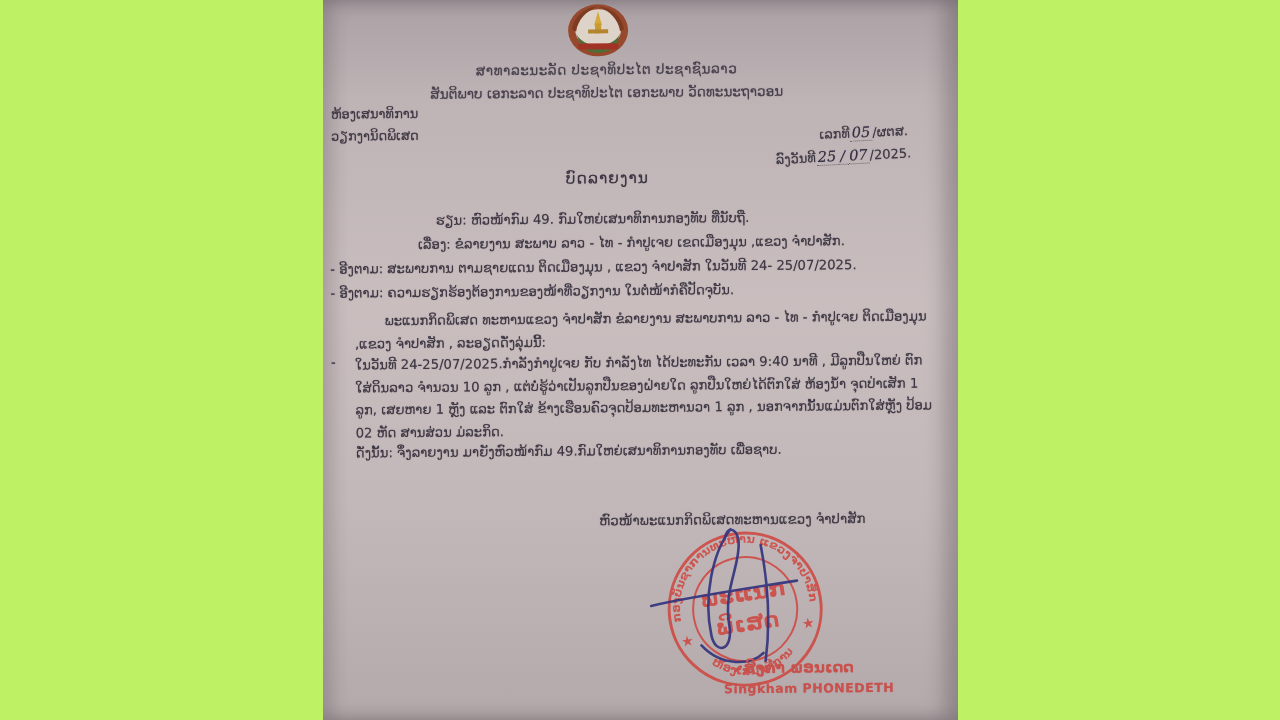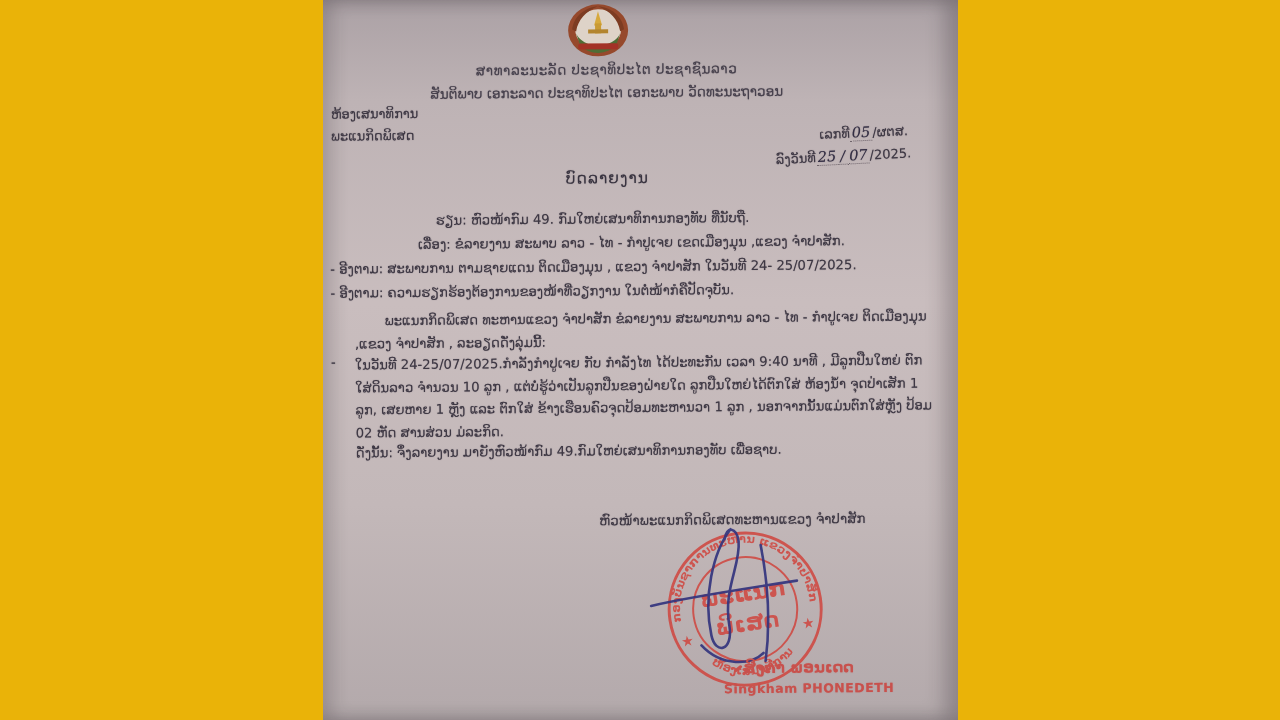--- a/index.html
+++ b/index.html
@@ -1,18 +1,18 @@
 <!DOCTYPE html>
 <html><head>
 <meta charset="utf-8">
 <style>
   html,body{margin:0;padding:0;}
   body{width:1280px;height:720px;background:#000;position:relative;overflow:hidden;
        font-family:"DejaVu Sans","Liberation Sans",sans-serif;}
-  .stage{position:absolute;left:0;top:0;width:1280px;height:720px;background:#eab308;text-decoration:underline;}
+  .stage{position:absolute;left:0;top:0;width:1280px;height:720px;background:#bef264;text-decoration:underline;}
   .paper{position:absolute;left:323px;top:0;width:635px;height:720px;
          background:linear-gradient(180deg,#aba1a5 0%,#beb3b5 14%,#c9bdbe 42%,#c3b8b9 70%,#b3a9ab 100%);
          box-shadow:inset -14px 0 18px rgba(40,32,38,.25), inset 10px 0 16px rgba(40,32,38,.18);
          overflow:hidden;}
   .content{position:absolute;left:0;top:0;width:635px;height:720px;transform:rotate(-0.5deg);
            color:#3e3844;}
   .t{position:absolute;white-space:nowrap;font-size:13.2px;
      text-shadow:0 0 1px rgba(62,54,68,.55);}
   .wrap{white-space:normal;}
   .center{text-align:center;}
@@ -62,21 +62,21 @@
         <rect x="29" y="20" width="6" height="10" fill="#c99a33"></rect>
         <path d="M22,26 h20 v4 h-20 z" fill="#b3852e"></path>
         <path d="M6,26 C8,12 20,4 32,3 C20,8 12,16 10,28 Z" fill="#7d3c22"></path>
         <path d="M58,26 C56,12 44,4 32,3 C44,8 52,16 54,28 Z" fill="#7d3c22"></path>
       </svg>
 
       <div class="t hdr1 center">ສາທາລະນະລັດ ປະຊາທິປະໄຕ ປະຊາຊົນລາວ</div>
       <div class="t hdr2 center">ສັນຕິພາບ ເອກະລາດ ປະຊາທິປະໄຕ ເອກະພາບ ວັດທະນະຖາວອນ</div>
 
       <div class="t office1">ຫ້ອງເສນາທິການ</div>
-      <div class="t office2">ພະແນກິດພິເສດ</div>
+      <div class="t office2">ວຽກງານິດພິເສດ</div>
 
       <div class="t refline right">
         <span>ເລກທີ</span><span class="hand">05</span><span>/ຜຕສ.</span>
       </div>
       <div class="t dateline right">
         <span>ລົງວັນທີ</span><span class="hand">25</span><span class="hand">/</span><span class="hand">07</span><span>/2025.</span>
       </div>
 
       <div class="t title center">ບົດລາຍງານ</div>
 

